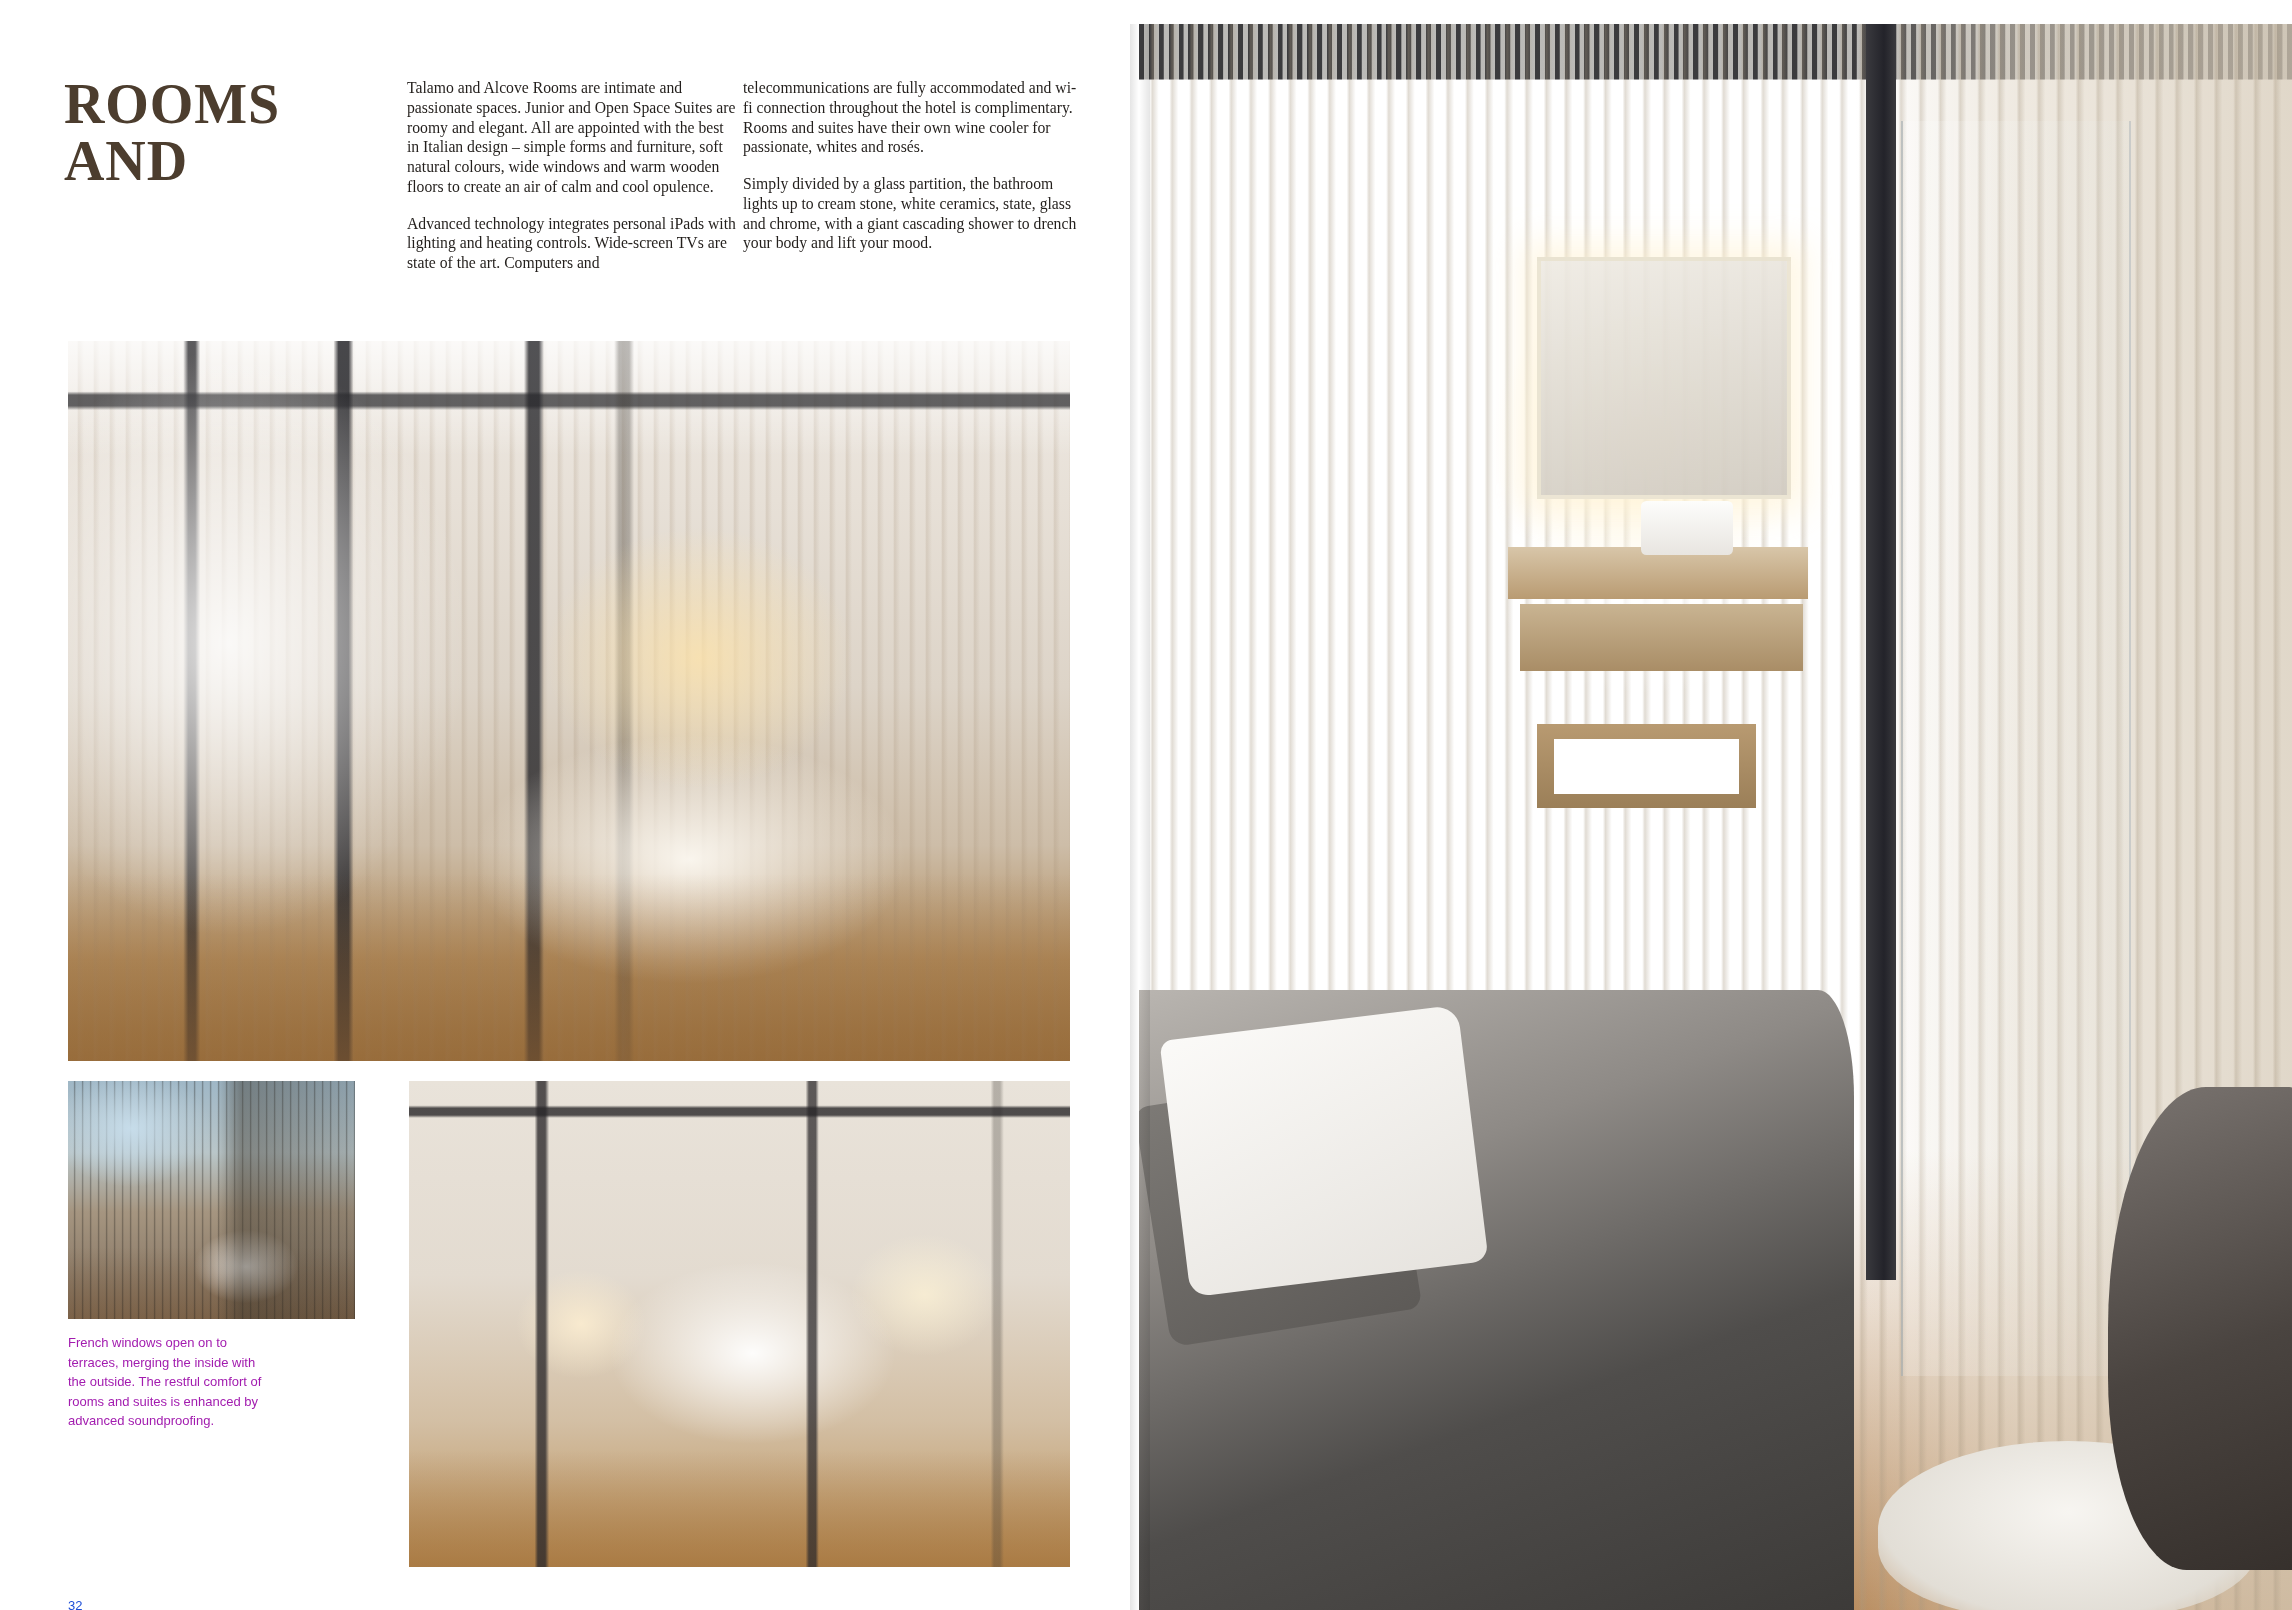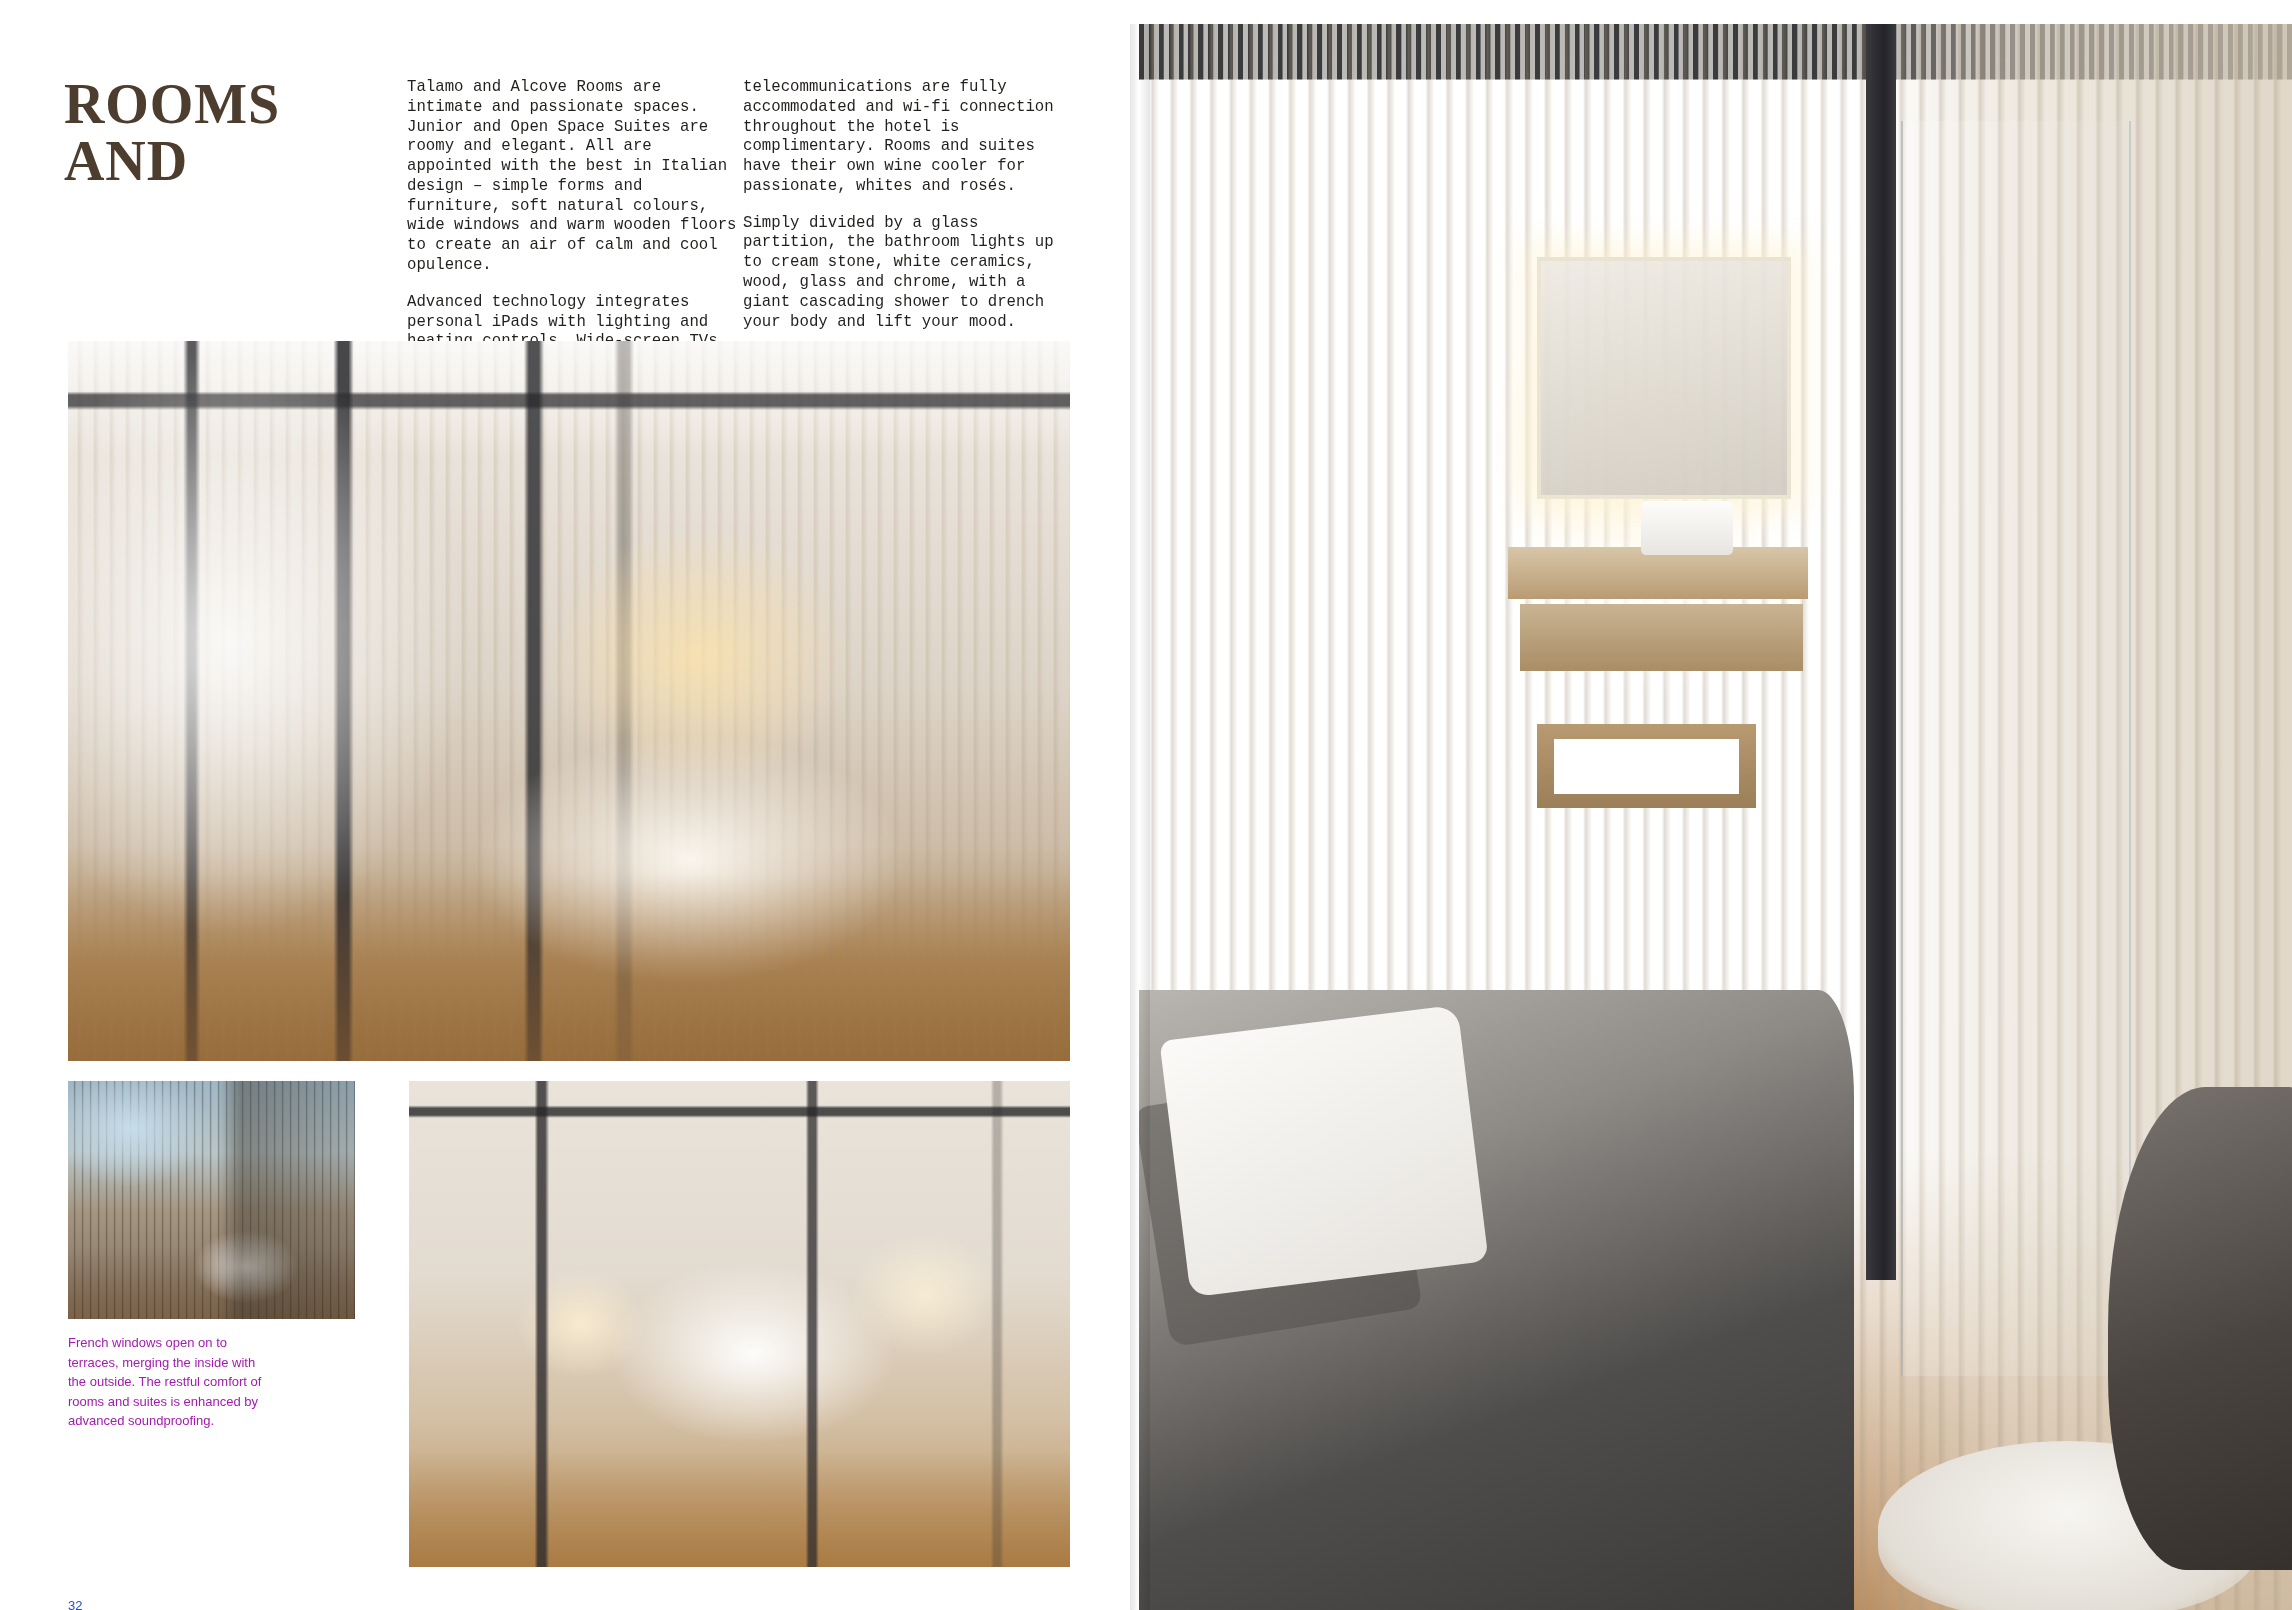--- a/index.html
+++ b/index.html
@@ -36,21 +36,21 @@
     font-size: 56px;
     line-height: 1.02;
     letter-spacing: 0.9px;
     color: #4c3d2e;
     text-transform: uppercase;
   }
   .headline span { display: block; }
 
   .col {
     position: absolute;
-    font-family: Liberation Mono, monospace;
+    font-family: Liberation Serif, serif;
     font-size: 15.7px;
     line-height: 1.26;
     color: #231f1c;
   }
   .col p { margin: 0 0 17px 0; }
   .col-1 { left: 407px; top: 54px; width: 331px; }
   .col-2 { left: 743px; top: 54px; width: 336px; }
 
   .img {
     position: absolute;
@@ -310,21 +310,21 @@
       <span>AND</span>
     </div>
 
     <div class="col col-1">
       <p>Talamo and Alcove Rooms are intimate and passionate spaces. Junior and Open Space Suites are roomy and elegant. All are appointed with the best in Italian design – simple forms and furniture, soft natural colours, wide windows and warm wooden floors to create an air of calm and cool opulence.</p>
       <p>Advanced technology integrates personal iPads with lighting and heating controls. Wide-screen TVs are state of the art. Computers and</p>
     </div>
 
     <div class="col col-2">
       <p>telecommunications are fully accommodated and wi-fi connection throughout the hotel is complimentary. Rooms and suites have their own wine cooler for passionate, whites and rosés.</p>
-      <p>Simply divided by a glass partition, the bathroom lights up to cream stone, white ceramics, wood, glass and chrome, with a giant cascading shower to drench your body and lift your mood.</p>
+      <p>Simply divided by a glass partition, the bathroom lights up to cream stone, white ceramics, state, glass and chrome, with a giant cascading shower to drench your body and lift your mood.</p>
     </div>
 
     <div class="img main-photo" aria-label="Open space suite seen through glass partition with four-poster bed, lounge seating and wooden floor">
       <div class="ph ph-main"></div>
     </div>
 
     <div class="img terrace-photo" aria-label="Private terrace with lounge chairs and perforated side tables behind French windows">
       <div class="ph ph-terrace"></div>
     </div>
 

